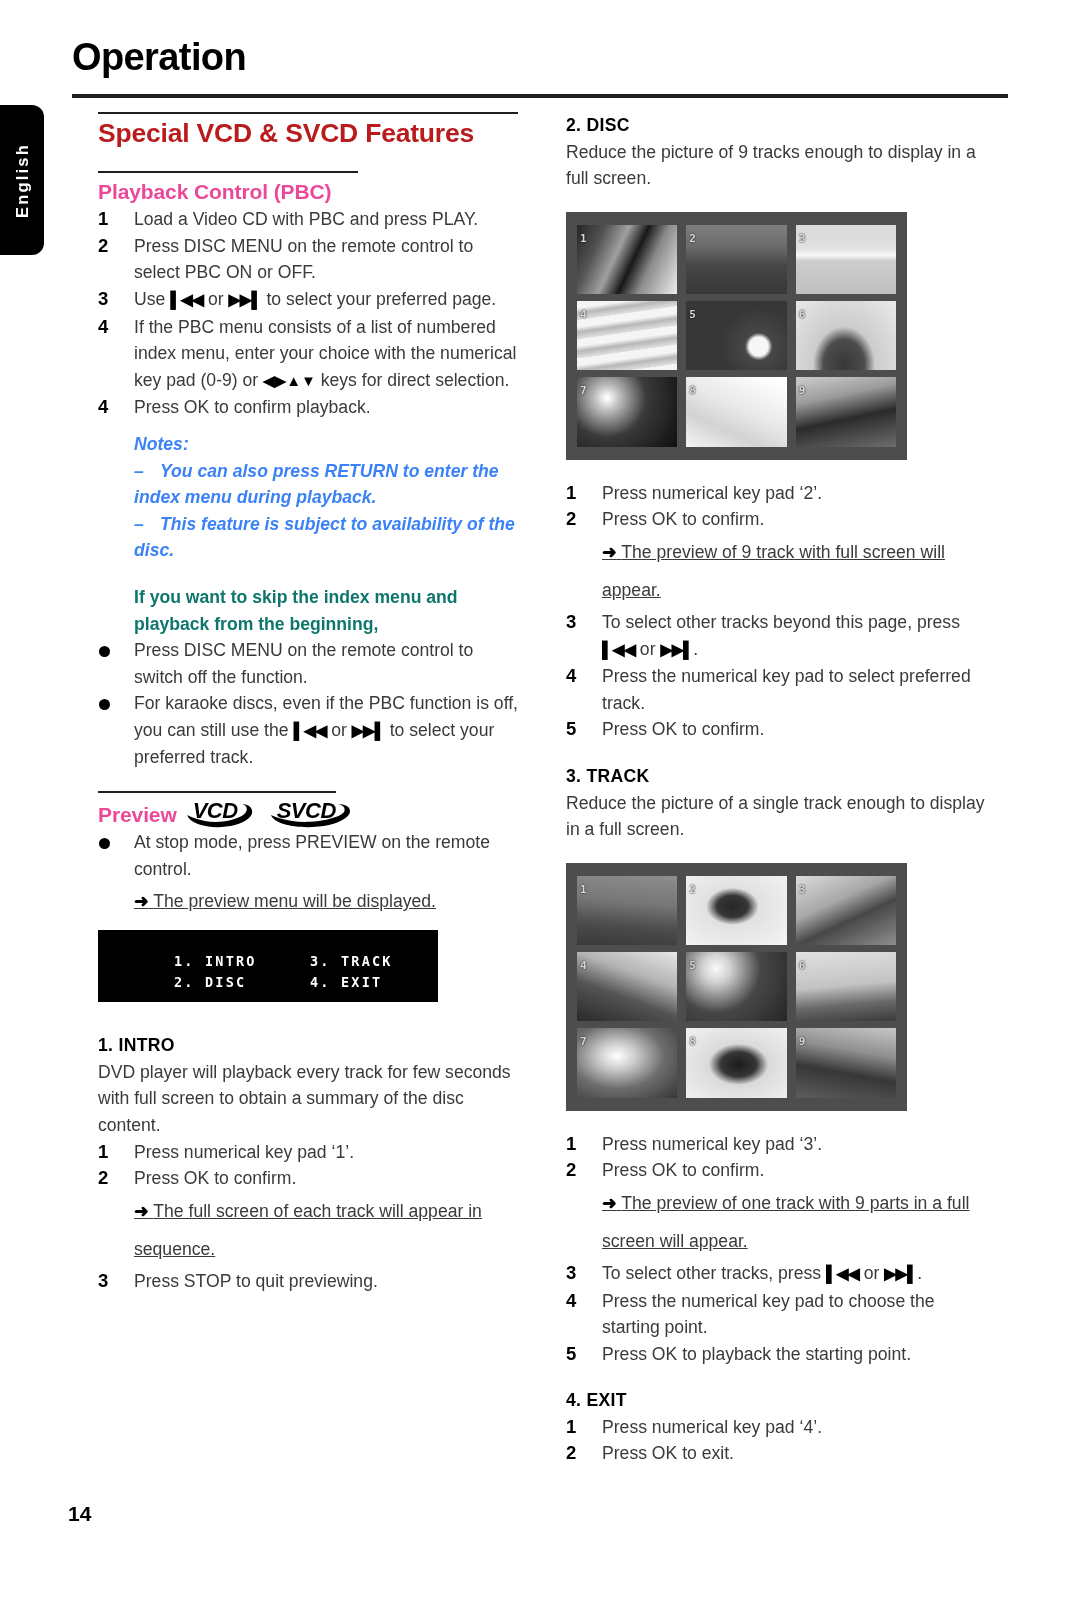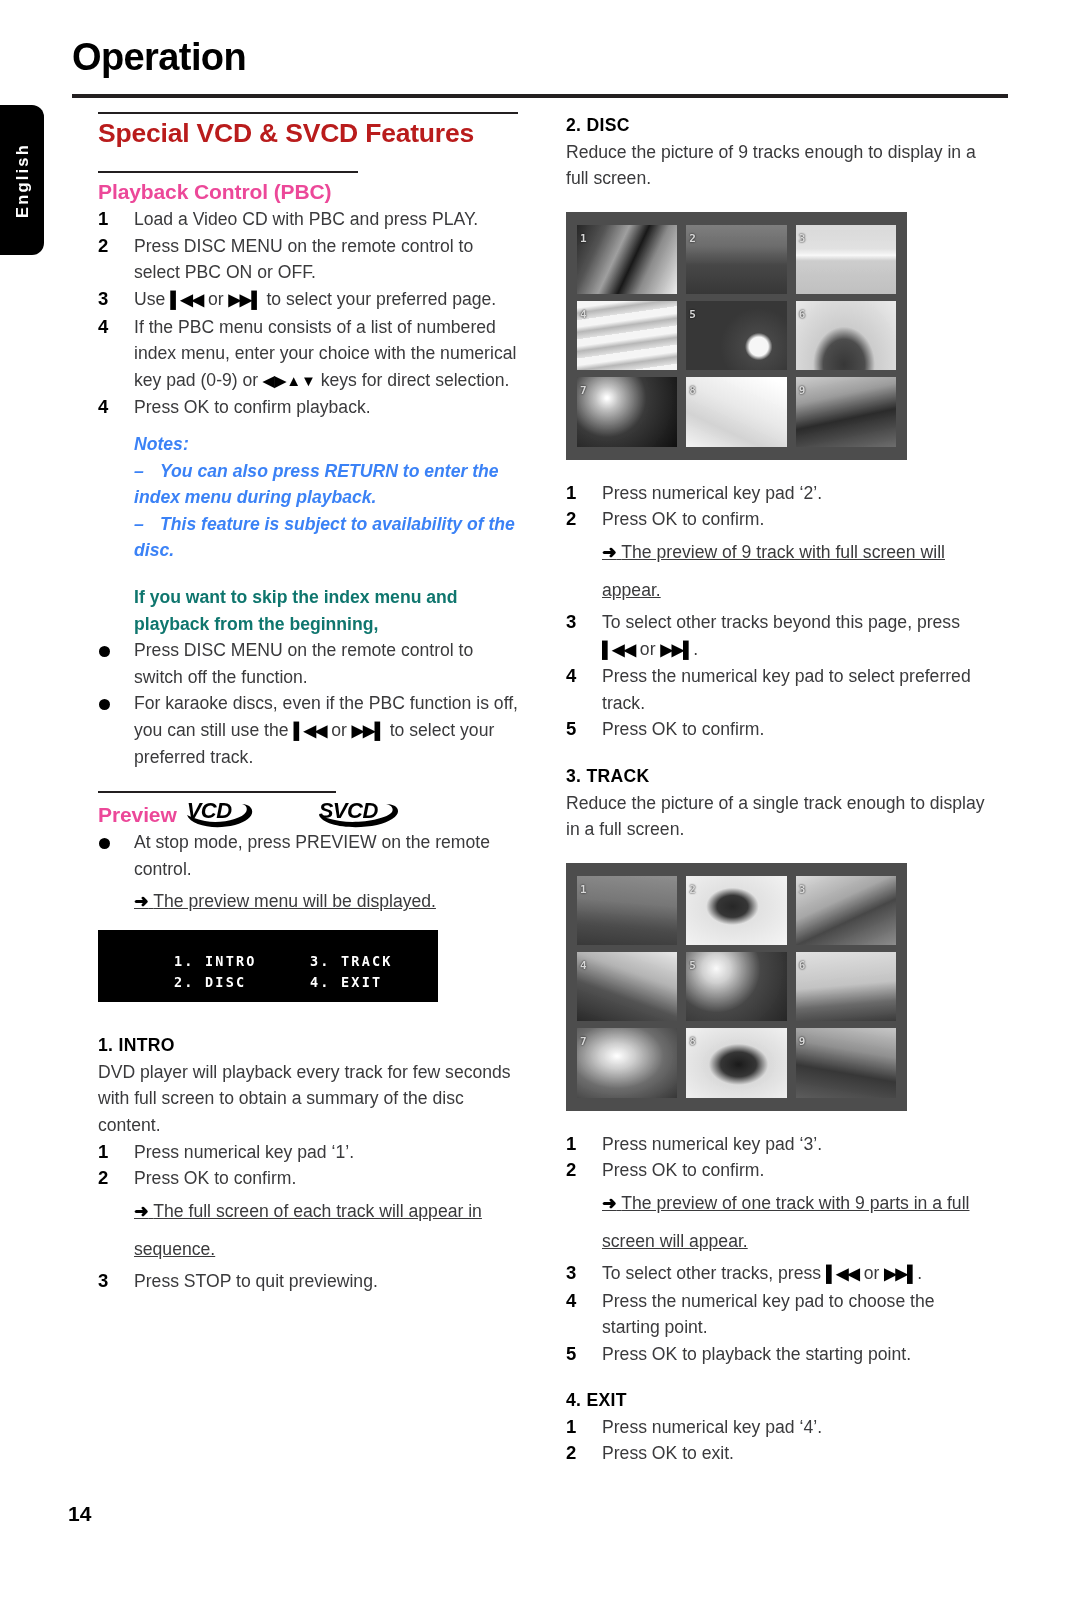--- a/index.html
+++ b/index.html
@@ -163,29 +163,29 @@
     align-items: flex-end;
     gap: 8px;
   }
   .logo {
     position: relative;
     display: inline-block;
     width: 76px; height: 30px;
   }
   .logo .logo-txt {
     position: absolute;
-    left: 2px; top: -1px;
+    left: 8px; top: -1px;
     font-size: 22px;
     font-weight: bold;
     font-style: italic;
     letter-spacing: -0.5px;
     color: #000;
   }
   .logo svg { position: absolute; left: 0; top: 0; }
-  .logo.svcd { width: 92px; margin-left: 48px; }
+  .logo.svcd { width: 92px; }
 
   
   .osd {
     background: #000;
     width: 340px;
     height: 72px;
     position: relative;
   }
   .osd-grid {
     position: absolute;

